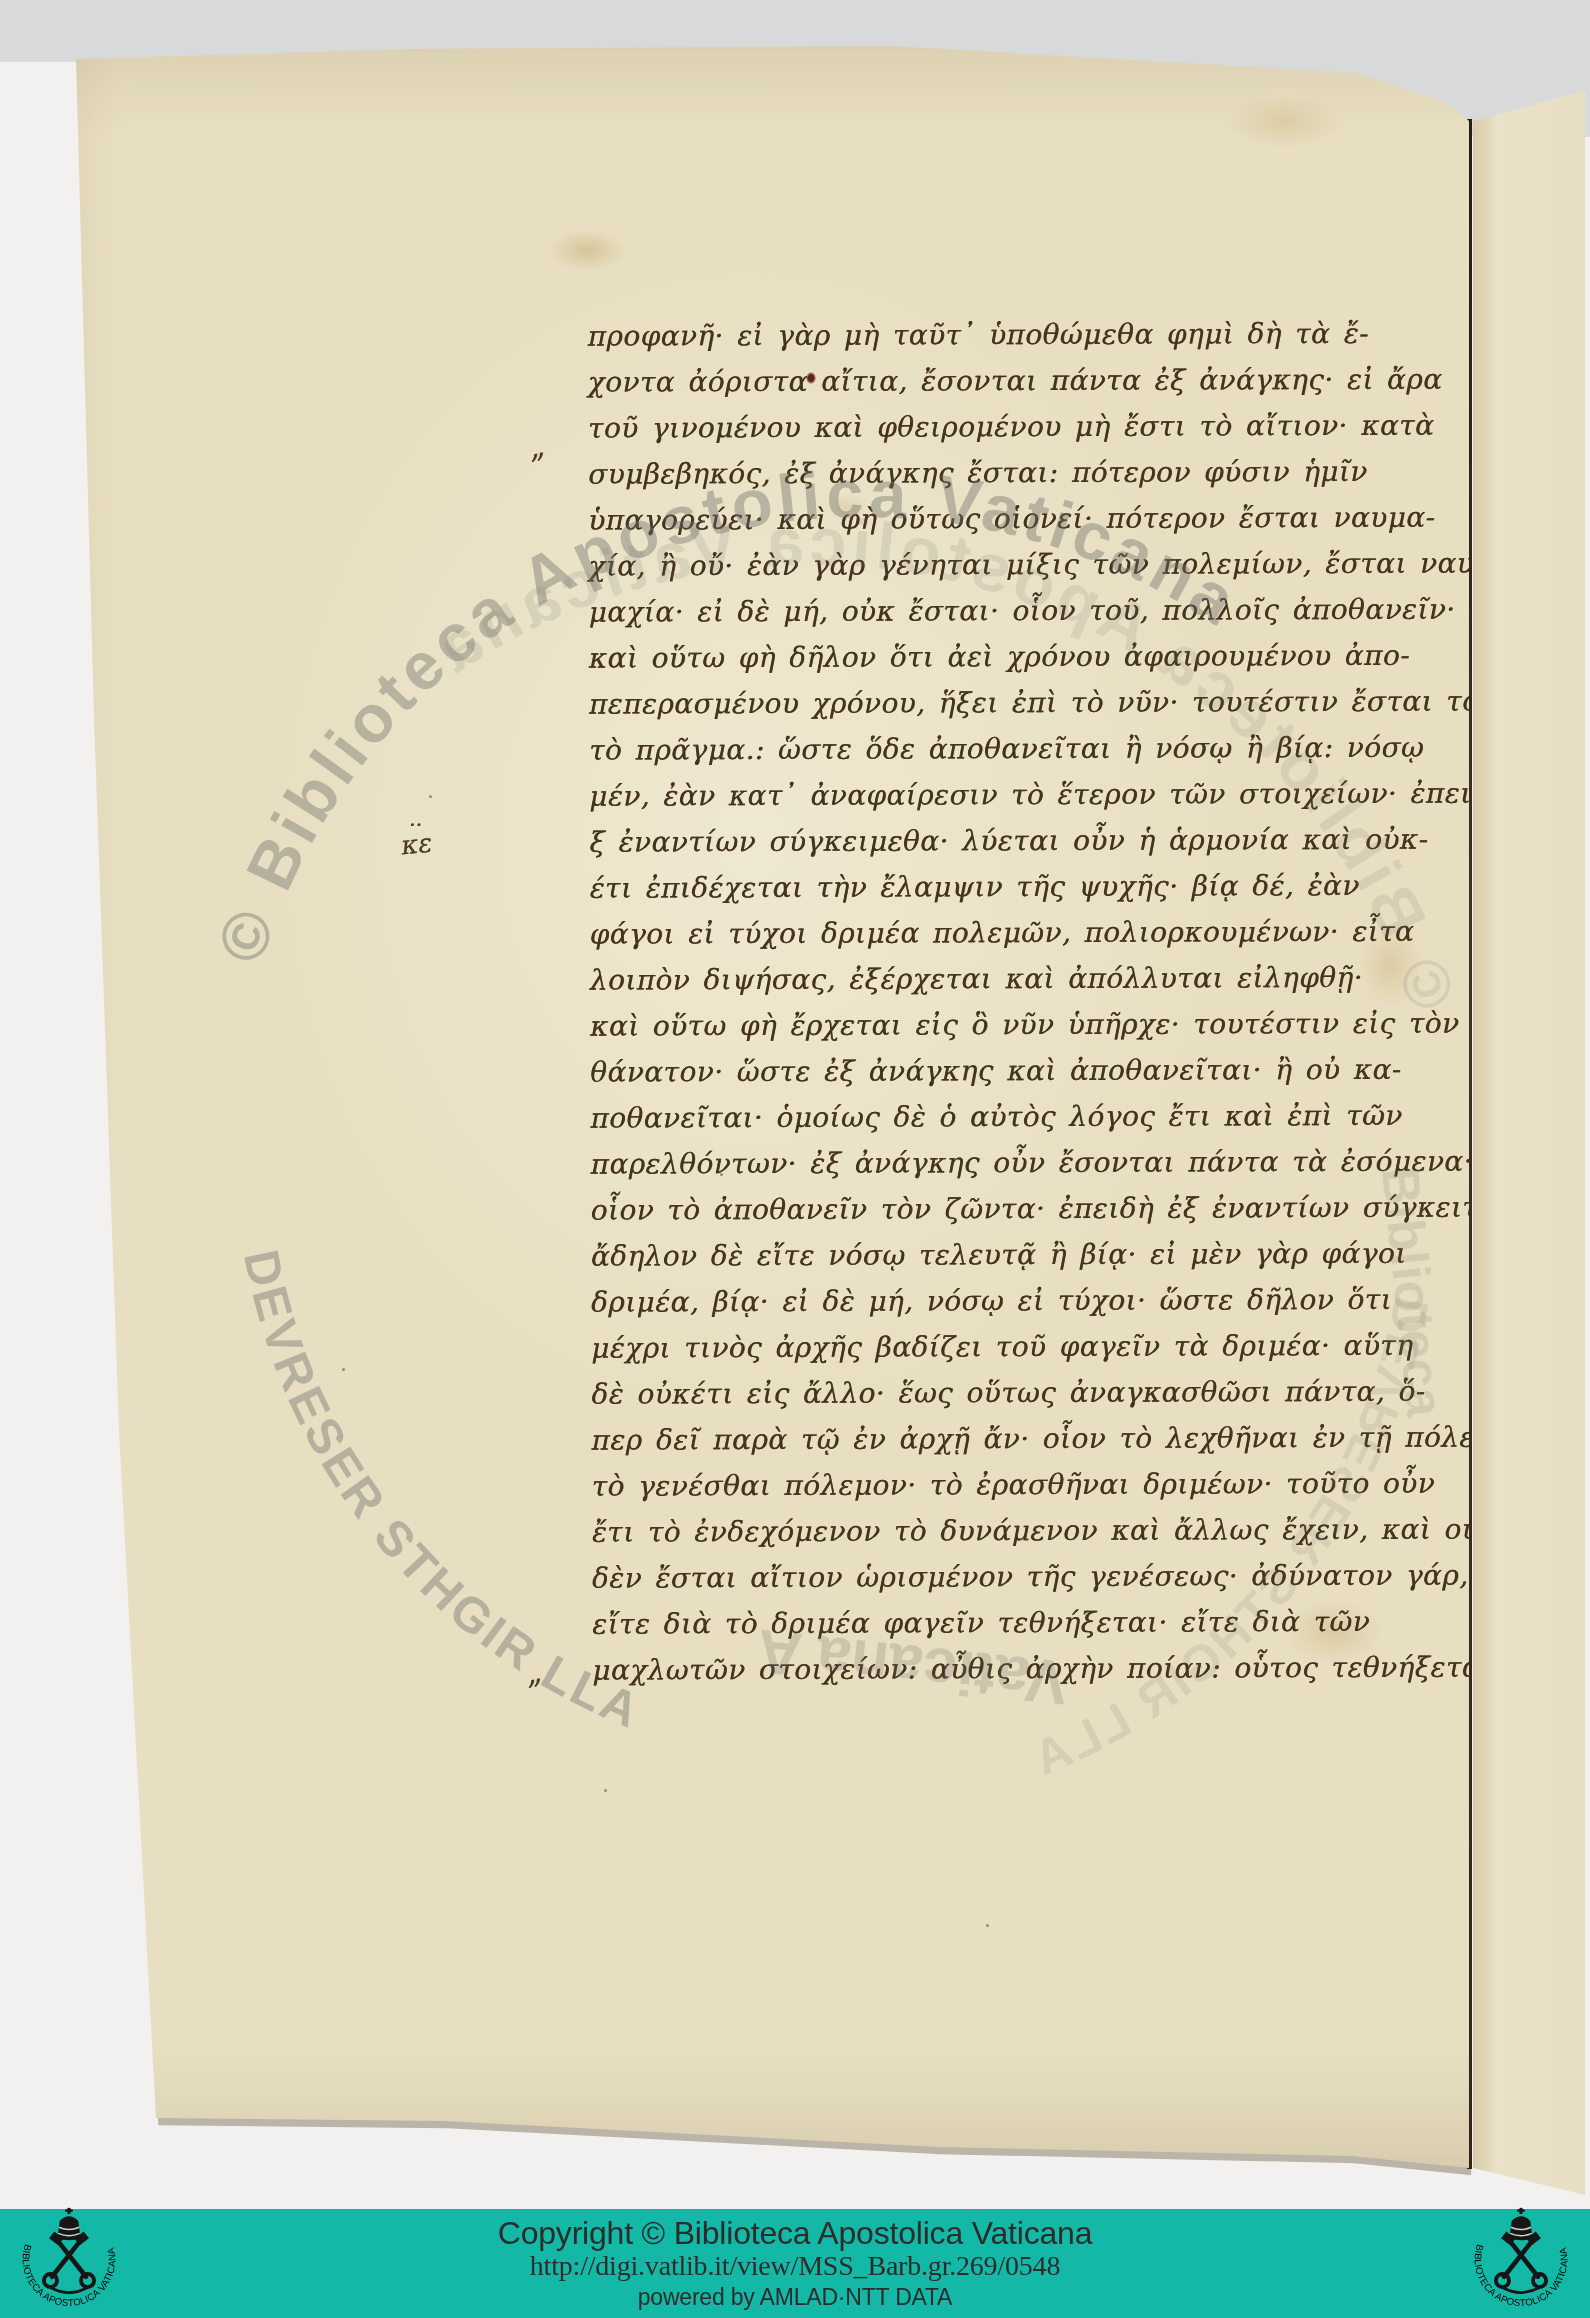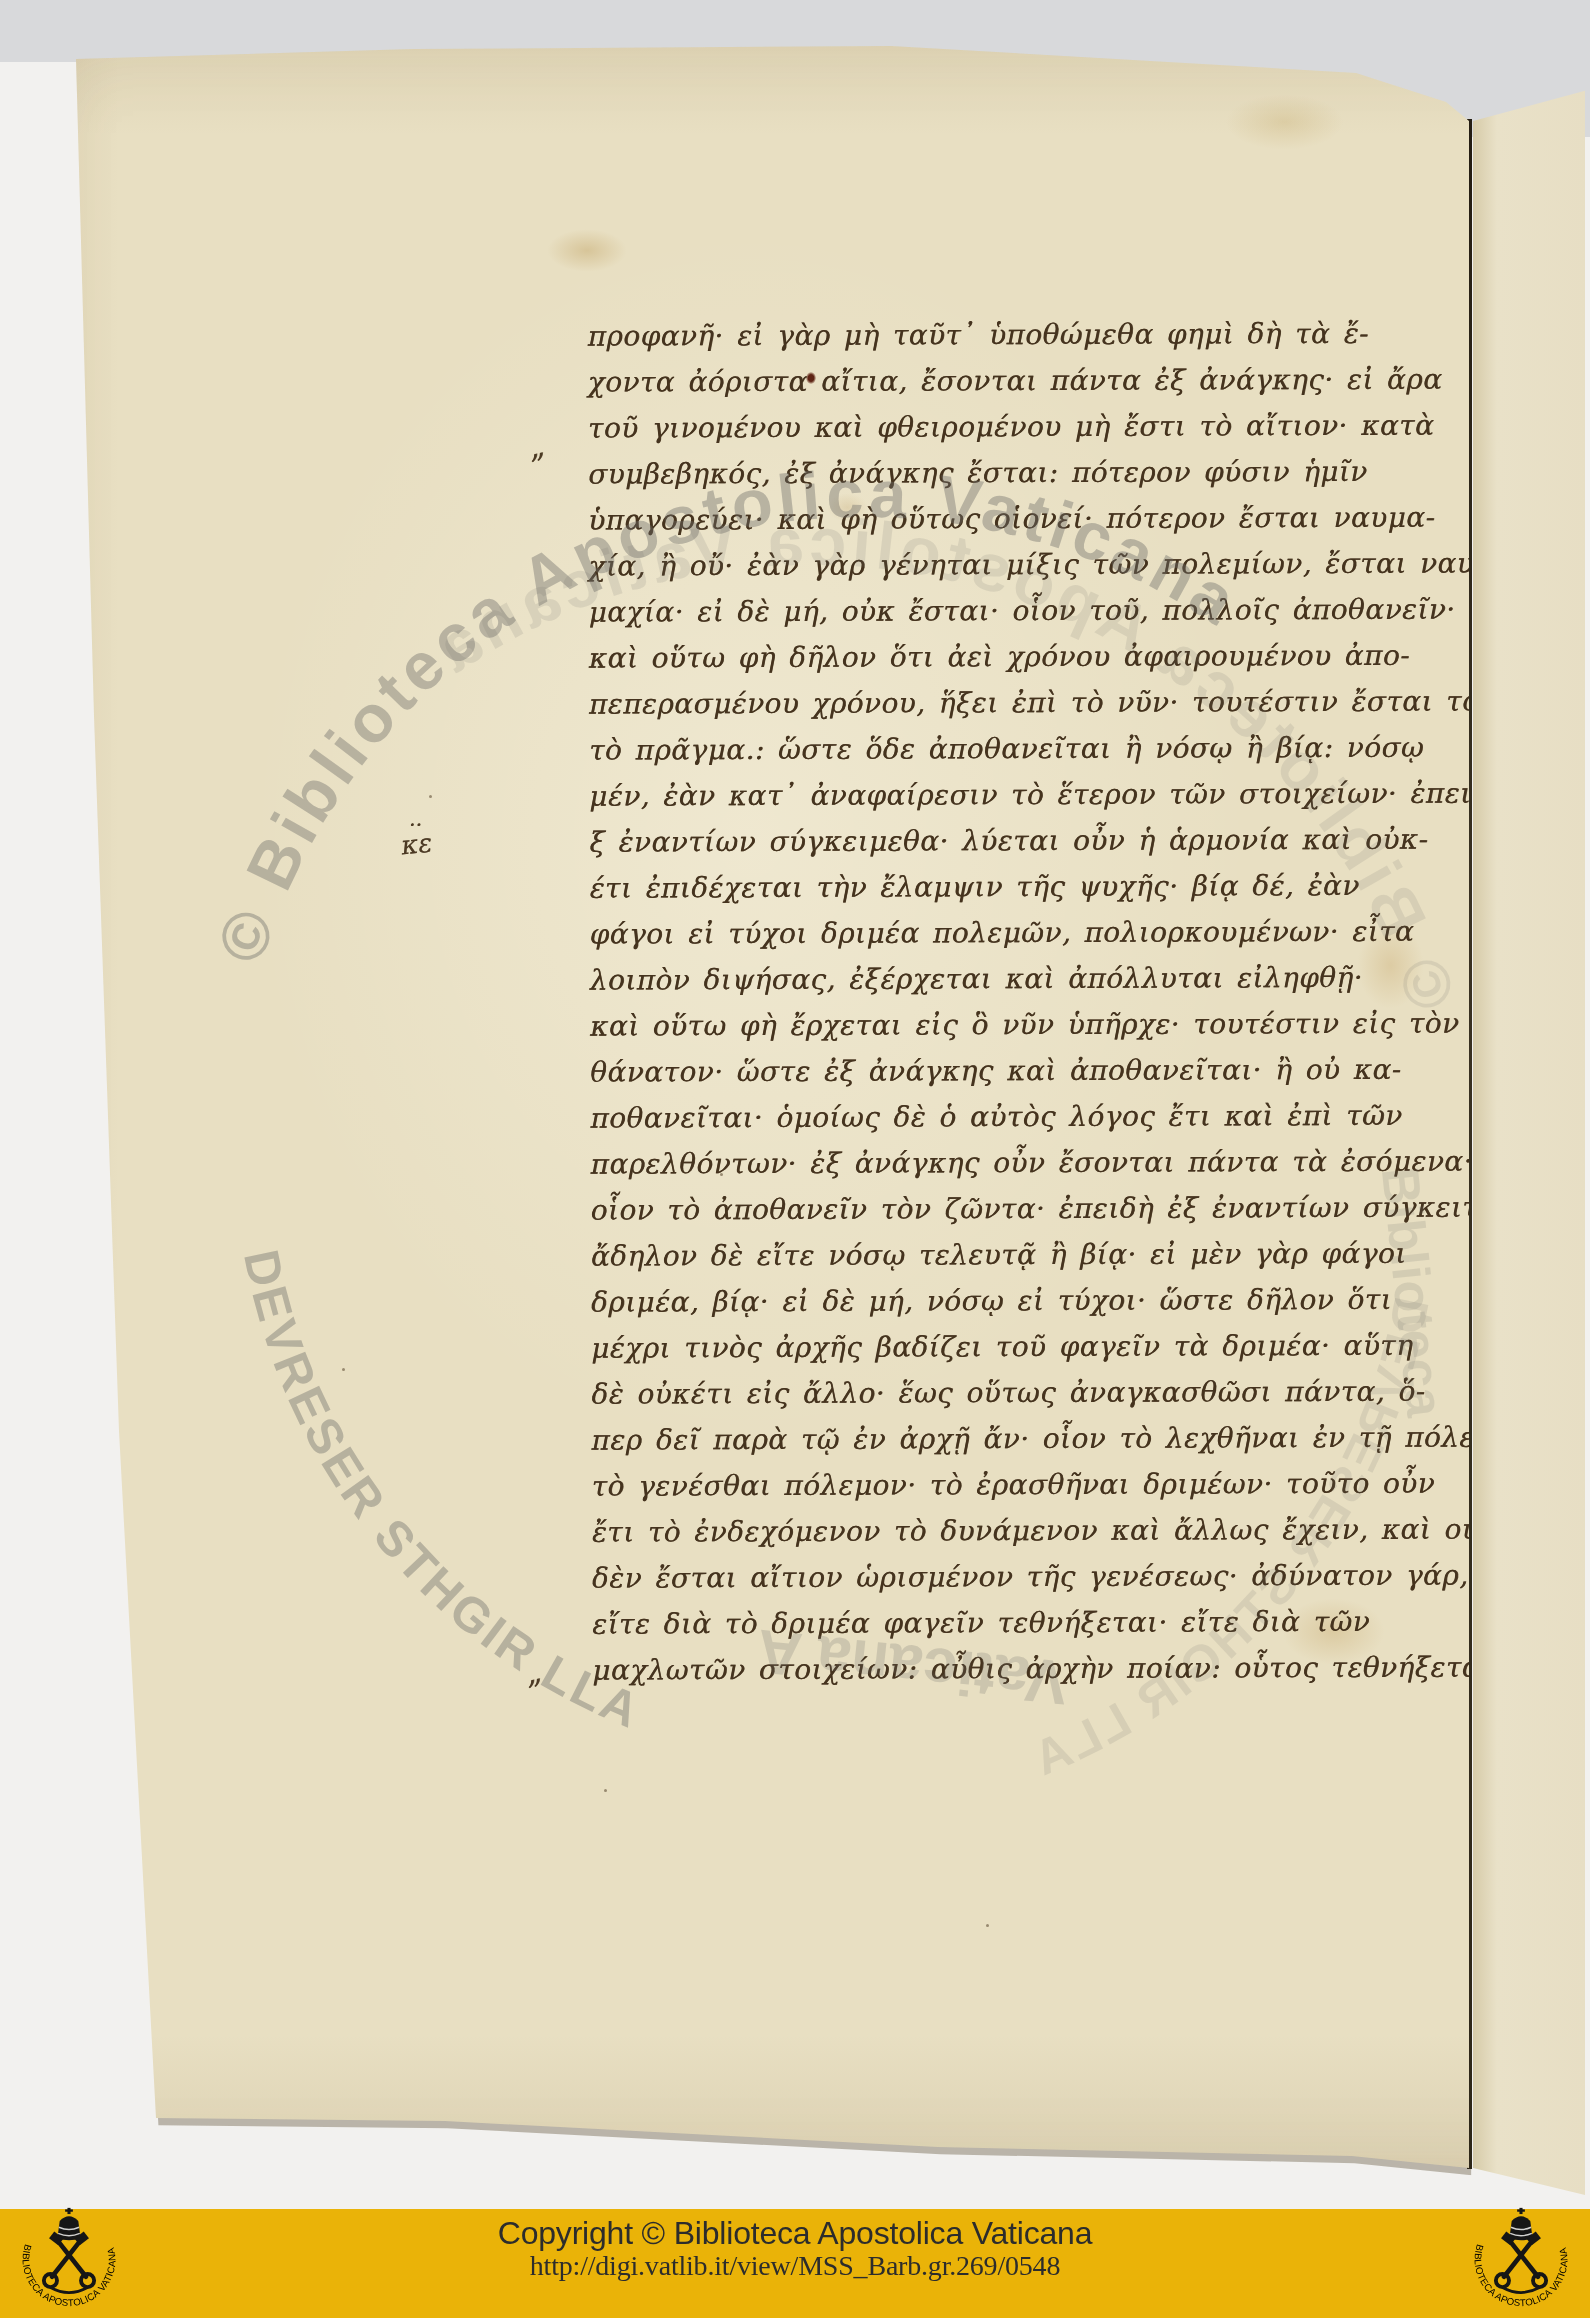--- a/index.html
+++ b/index.html
@@ -53,21 +53,21 @@
   .st4{left:1282px;top:1598px;width:103px;height:67px;background:radial-gradient(ellipse,rgba(183,143,68,.26),rgba(183,143,68,0) 70%);}
   .st5{left:827px;top:493px;width:41px;height:29px;background:radial-gradient(ellipse,rgba(170,130,58,.18),rgba(170,130,58,0) 70%);}
   .ink-blot{left:806px;top:372px;width:10.3px;height:12px;background:radial-gradient(ellipse,#5f2414 40%,rgba(95,36,20,0) 75%);}
   .speck{position:absolute;width:3.2px;height:3.2px;border-radius:50%;background:#55432c;opacity:.55;}
 
   
   .wm{position:absolute;left:0;top:0;pointer-events:none;}
   .wm text{font-family:"Liberation Sans",sans-serif;font-weight:bold;fill:#6e6d69;}
 
   
-  .footer{position:absolute;left:0;top:2209px;width:1590px;height:110px;background:#eab308;}
+  .footer{position:absolute;left:0;top:2209px;width:1590px;height:110px;background:#14b8a6;}
   .footer-text{position:absolute;left:0;width:1590px;text-align:center;color:#2c2c2c;
     font-family:"Liberation Sans",sans-serif;letter-spacing:-0.2px;}
   .f1{top:6.4px;font-size:32px;}
   .f2{top:41px;font-size:28px;font-family:Liberation Serif, serif;}
   .f3{top:75px;font-size:23px;}
   .logo{position:absolute;top:2204px;width:116px;height:116px;}
   .logo-left{left:11px;}
   .logo-right{left:1463px;}
 </style>
 </head>
@@ -163,20 +163,21 @@
       <text font-size="78" text-anchor="middle" transform="translate(1150,2070) rotate(186)">Vaticana A</text>
     </g>
     <g opacity="0.16" data-interactable="false">
       <text font-size="66" transform="translate(1738,1470) rotate(84)">Biblioteca</text>
     </g>
   </svg>
 
   <div class="footer" data-interactable="false">
     <div class="footer-text f1" data-interactable="false">Copyright © Biblioteca Apostolica Vaticana</div>
     <div class="footer-text f2" data-interactable="false">http://digi.vatlib.it/view/MSS_Barb.gr.269/0548</div>
+    <div class="footer-text f3" data-interactable="false">powered by AMLAD·NTT DATA</div>
   </div>
 
   <svg width="0" height="0" style="position:absolute">
     <defs>
       <g id="bavlogo">
         <path id="logoArc" d="M18.6,51.5 A60,60 0 1 0 131.4,51.5" fill="none"></path>
         <text font-size="12.5" letter-spacing="1">
           <textPath href="#logoArc" textLength="226">BIBLIOTECA APOSTOLICA VATICANA</textPath>
         </text>
         <g fill="#161616" stroke="#161616">

